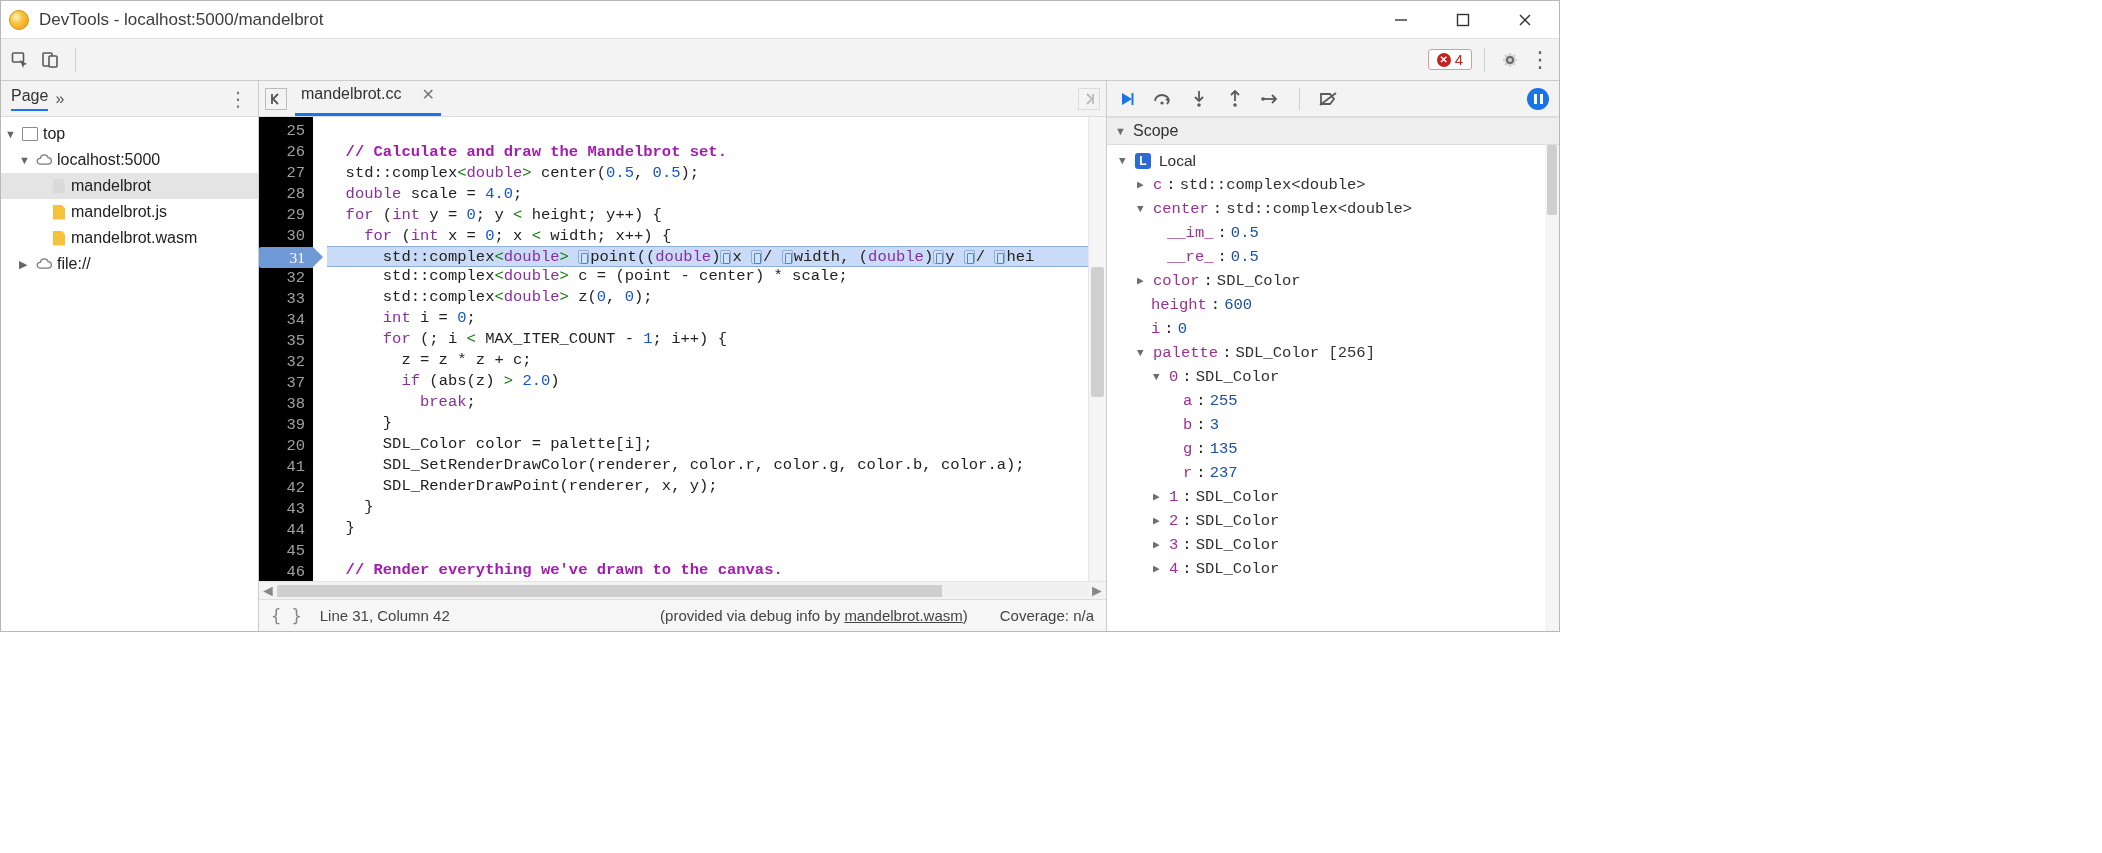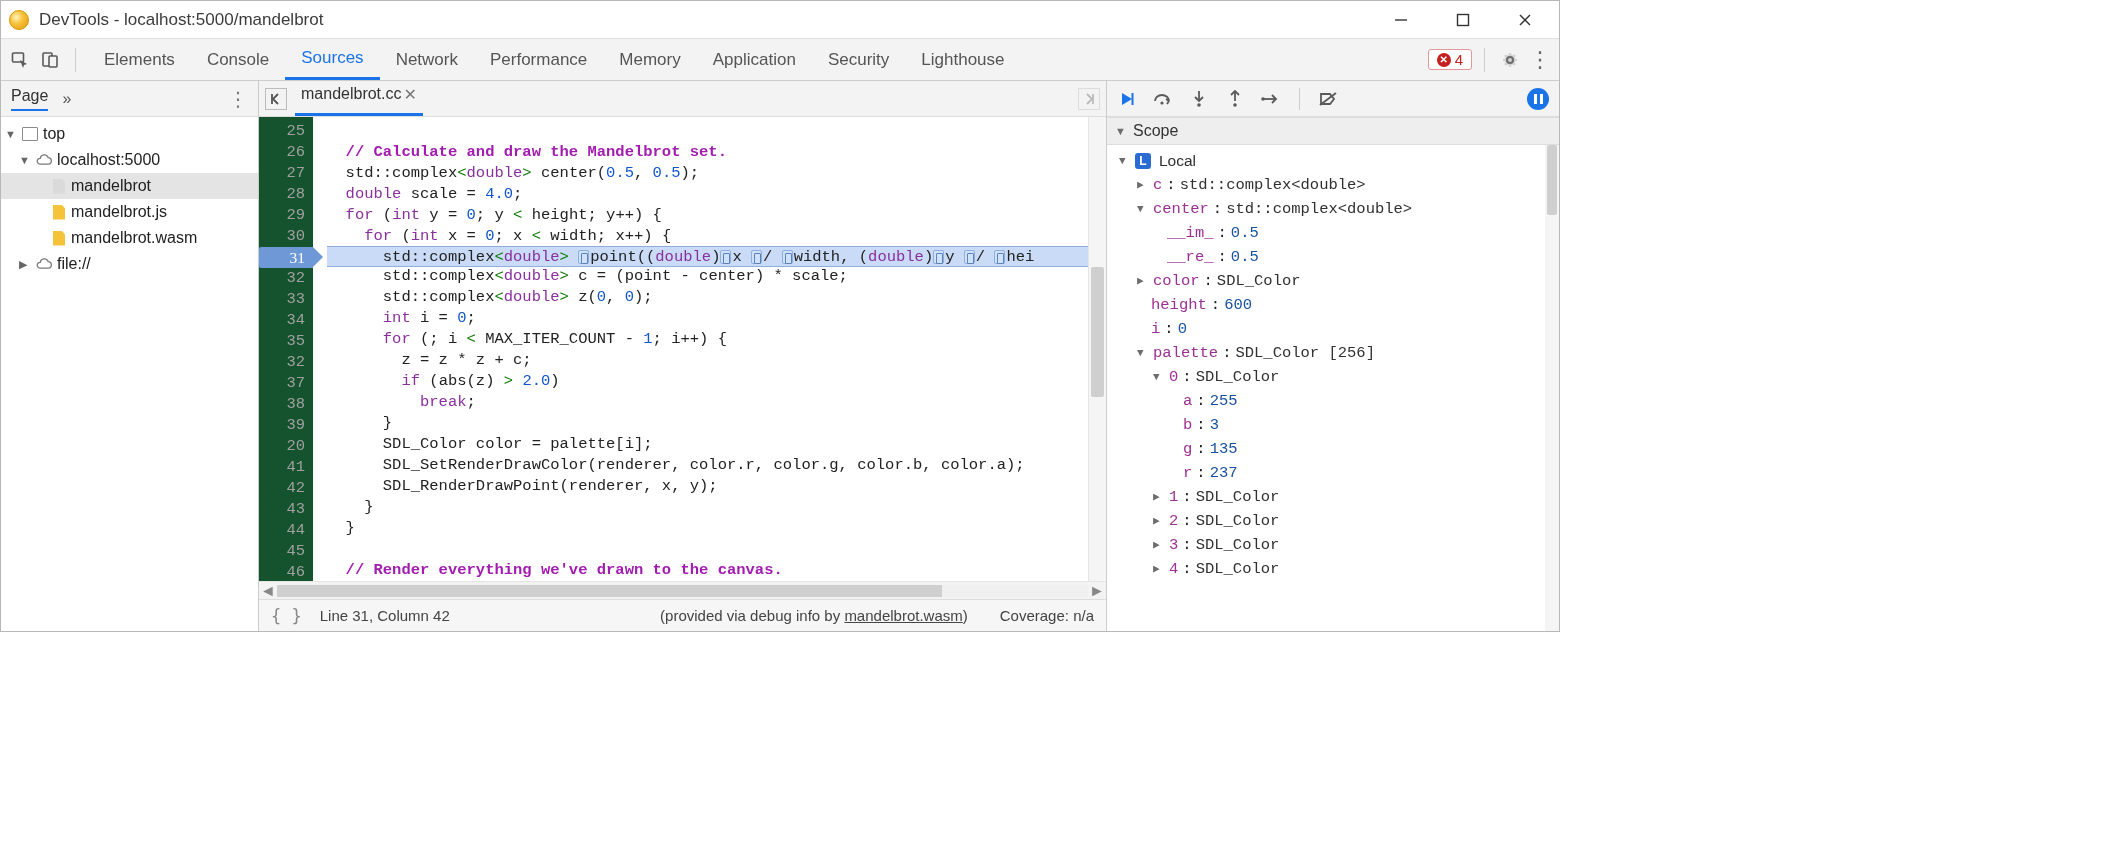--- a/index.html
+++ b/index.html
@@ -96,21 +96,21 @@
     position:relative;
   }
 
   
   .left-head {
     height:36px;
     display:flex; align-items:center;
     padding:0 10px;
     border-bottom:1px solid #ddd;
     background:#f3f3f3;
-    gap:14px;
+    gap:7px;
   }
   .left-head .lh-tab {
     font-size:16px; color:#333; border-bottom:2px solid #1a73e8; padding-bottom:4px;
   }
   .left-head .lh-more { color:#555; }
   .left-head .kebab { margin-left:auto; color:#777; font-size:20px;}
 
   .file-tree {
     padding: 4px 0;
     font-size:16px;
@@ -137,21 +137,21 @@
     display:flex; align-items:center;
     border-bottom:1px solid #ddd;
     background:#f3f3f3;
     padding:0 6px;
     gap:8px;
   }
   .ed-navback {
     width:22px;height:22px;border:1px solid #bcbcbc; display:flex;align-items:center;justify-content:center;
   }
   .ed-tab {
-    display:flex; align-items:center; gap:2px;
+    display:flex; align-items:center; gap:20px;
     font-size:16px; color:#333;
     padding:0 6px 6px 6px;
     border-bottom:3px solid #1a73e8;
     height:100%;
     align-self:flex-end;
   }
   .ed-tab .x { color:#777; cursor:pointer; }
   .ed-navfwd {
     margin-left:auto;
     width:22px;height:22px;border:1px solid #dcdcdc; display:flex;align-items:center;justify-content:center; color:#bbb;
@@ -167,21 +167,21 @@
   .gutter {
     width:54px;
     text-align:right;
     padding-right:8px;
     color:#a0a0a0;
     font-family: Consolas, "Courier New", monospace;
     font-size:15.5px;
     line-height:21px;
     padding-top:4px;
     user-select:none;
-    background:#14532d;
+    background:#000000;
   }
   .gutter .glnum { height:21px; }
   .gutter .glnum.cur {
     background:#6e99d6;
     color:#fff;
     position:relative;
     border-radius:2px 0 0 2px;
     margin-right:-8px;
     padding-right:8px;
     font-family:Liberation Serif, serif;
@@ -361,31 +361,20 @@
         <path d="M9 9 l7 4 -3 1 -1 3 z" fill="#5a5a5a" stroke="none"></path>
       </svg>
   </div>
   <div class="icon-btn">
     <svg width="18" height="18" viewBox="0 0 18 18" fill="none" stroke="#5a5a5a" stroke-width="1.6">
         <rect x="2" y="2" width="9" height="13" rx="1"></rect>
         <rect x="8" y="5" width="8" height="11" rx="1" fill="#f3f3f3"></rect>
       </svg>
   </div>
   <div class="sep"></div>
-  <div id="tabs-host" style="display:flex;height:100%">
-      <div class="tab">Elements</div>
-      <div class="tab">Console</div>
-      <div class="tab active">Sources</div>
-      <div class="tab">Network</div>
-      <div class="tab">Performance</div>
-      <div class="tab">Memory</div>
-      <div class="tab">Application</div>
-      <div class="tab">Security</div>
-      <div class="tab">Lighthouse</div>
-    </div>
   <div class="spacer"></div>
   <div class="error-badge">
     <span class="circ">✕</span>
     <span>4</span>
   </div>
   <div class="sep"></div>
   <div class="icon-btn" style="font-size:20px;color:#666">
     <svg width="20" height="20" viewBox="0 0 20 20" fill="#6b6b6b">
         <path d="M10 6a4 4 0 1 0 0 8 4 4 0 0 0 0-8zm0 6a2 2 0 1 1 0-4 2 2 0 0 1 0 4z"></path>
         <path d="M17 11v-2l-2-.4a5 5 0 0 0-.5-1.2l1.1-1.7-1.4-1.4-1.7 1.1A5 5 0 0 0 11.4 5L11 3H9l-.4 2a5 5 0 0 0-1.2.5L5.7 4.4 4.3 5.8l1.1 1.7A5 5 0 0 0 5 8.6L3 9v2l2 .4c.1.4.3.8.5 1.2l-1.1 1.7 1.4 1.4 1.7-1.1c.4.2.8.4 1.2.5L9 17h2l.4-2c.4-.1.8-.3 1.2-.5l1.7 1.1 1.4-1.4-1.1-1.7c.2-.4.4-.8.5-1.2L17 11z" opacity=".25"></path>

